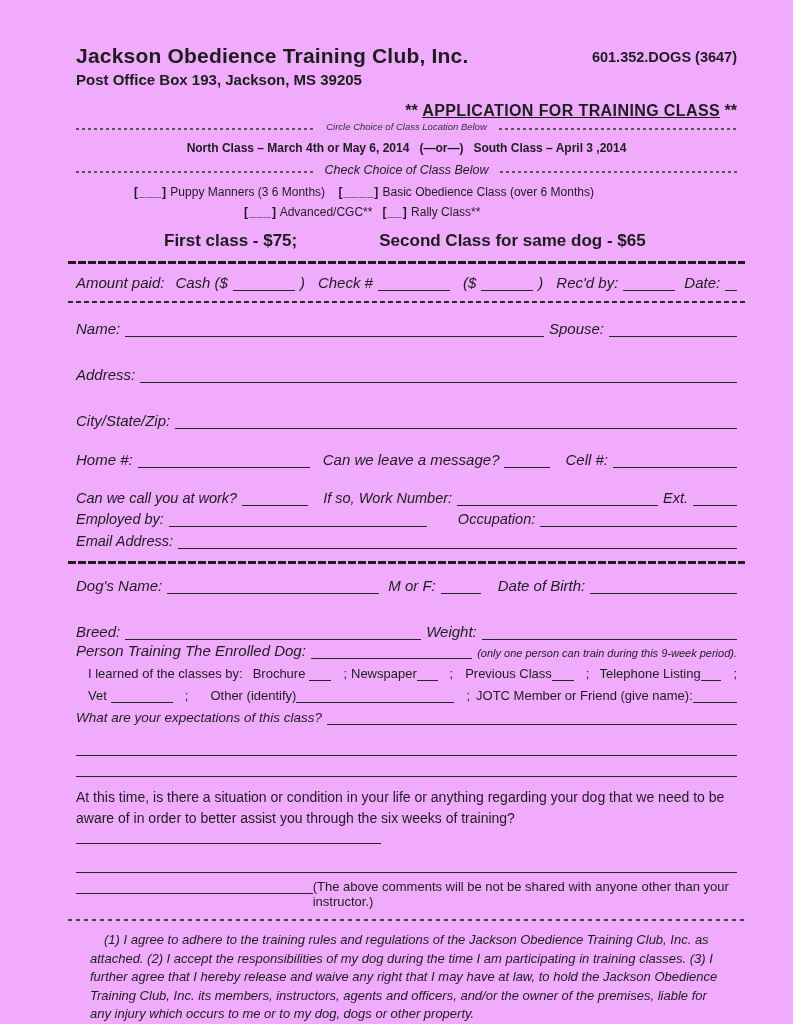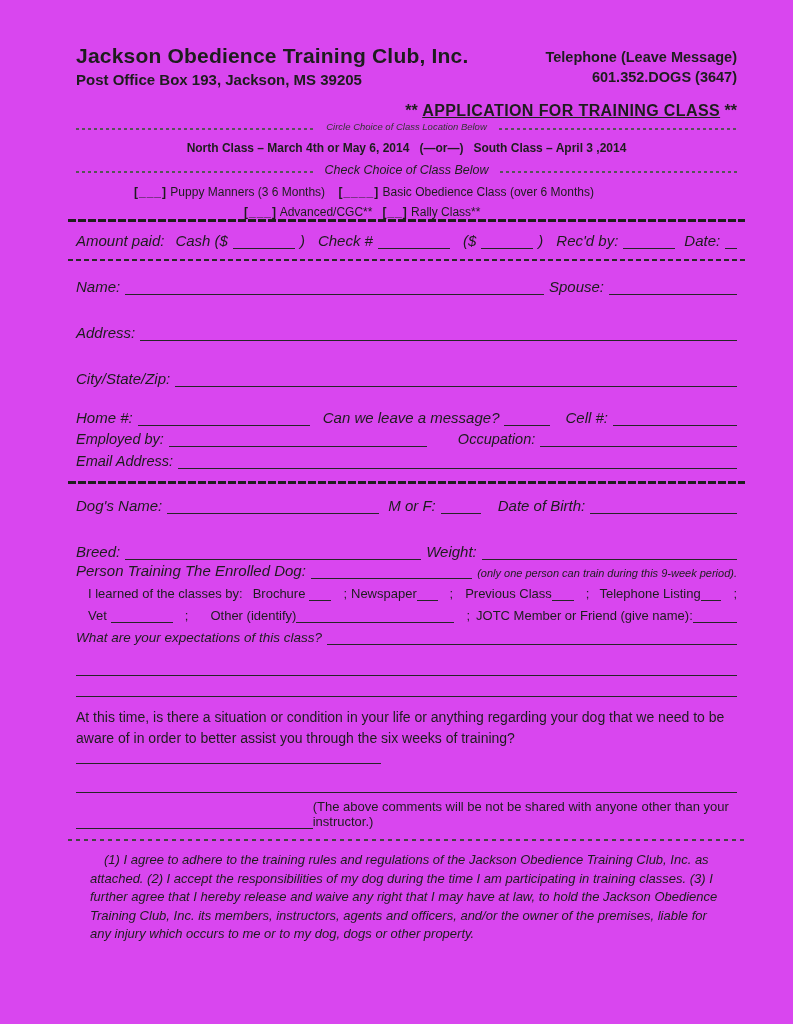--- a/index.html
+++ b/index.html
@@ -1,17 +1,17 @@
 <!DOCTYPE html>
 <html><head>
 <meta charset="utf-8">
 <style>
   html,body{margin:0;padding:0;background:#e8e8e8;}
   .page{
-    width:793px;height:1024px;background:#d946ef;color:#1d1d1d;
+    width:793px;height:1024px;background:#f0abfc;color:#1d1d1d;
     font-family:"Liberation Sans","DejaVu Sans",sans-serif;
     box-sizing:border-box;padding:44px 56px 18px 76px;
     position:relative;overflow:hidden;margin:0 auto;
   }
   .hdr{display:flex;justify-content:space-between;align-items:flex-start;margin-bottom:14px;}
   .org{font-size:21px;font-weight:bold;letter-spacing:.2px;line-height:1.15;}
   .addr{font-size:15px;font-weight:bold;margin-top:3px;}
   .phone{text-align:right;font-size:14.5px;font-weight:bold;line-height:1.35;padding-top:4px;}
   .titleRow{text-align:right;font-size:16px;font-weight:bold;margin-top:6px;}
   .titleRow .ut{text-decoration:underline;letter-spacing:.4px;}
@@ -35,36 +35,35 @@
   .small{font-size:11px;}
   .sm13{font-size:13px;}
   .payRow{margin-top:10px;margin-bottom:10px;font-size:15px;}
   .mt-name{margin-top:17px;}
   .gap35{margin-top:29px;}
   .gap25{margin-top:22px;}
   .fullline{border-bottom:1.7px solid #262626;height:16px;margin-top:2px;}
   .para{font-size:14px;line-height:1.5;margin-top:10px;}
   .para .inlinebl{display:inline-block;width:305px;border-bottom:1.7px solid #262626;height:13px;}
   .agree{font-size:13px;font-style:italic;line-height:1.42;margin:10px 6px 0 14px;text-indent:14px;}
-  .noteRight{display:flex;align-items:flex-end;margin-top:6px;}
+  .noteRight{display:flex;margin-top:6px;}
   .learnedRow{display:flex;align-items:flex-end;font-size:13px;margin-top:7px;flex-wrap:nowrap;}
   .learnedRow .lb{white-space:nowrap;margin-left:12px;}
 </style>
 </head>
 <body>
 
 <div class="page">
 
   <div class="hdr">
     <div>
       <div class="org">Jackson Obedience Training Club, Inc.</div>
       <div class="addr">Post Office Box 193, Jackson, MS 39205</div>
     </div>
     <div class="phone">
-      <div>Telephone (Leave Message)</div>
       <div>601.352.DOGS (3647)</div>
     </div>
   </div>
 
   <div class="titleRow">
     <span>**</span>
     <span class="ut">APPLICATION FOR TRAINING CLASS</span>
     <span>**</span>
   </div>
 
@@ -95,20 +94,24 @@
   </div>
 
   <div class="cbRow cbRow2">
     <span class="cbBox">[___]</span>
     <span>Advanced/CGC**</span>
     &nbsp;
     <span class="cbBox">[__]</span>
     <span>Rally Class**</span>
   </div>
 
+  <div class="fees">
+    <span>First class - $75;</span>
+    <span>Second Class for same dog - $65</span>
+  </div>
 
   <div class="dash-thick"></div>
 
   <div class="r payRow">
     <span class="lb">Amount paid:</span>
     <span class="lb" style="margin-left:6px;">Cash ($</span>
     <span class="bl" style="width:62px;"></span>
     <span class="lb">)</span>
     <span class="lb" style="margin-left:8px;">Check #</span>
     <span class="bl" style="width:72px;"></span>
@@ -142,20 +145,28 @@
 
   <div class="r gap25">
     <span class="lb">Home  #:</span>
     <span class="bl" style="width:172px;"></span>
     <span class="lb" style="margin-left:8px;">Can we leave a message?</span>
     <span class="bl" style="width:46px;"></span>
     <span class="lb" style="margin-left:10px;">Cell #:</span>
     <span class="bl grow"></span>
   </div>
 
+  <div class="r gap25" style="font-size:14.5px;">
+    <span class="lb">Can we call you at work?</span>
+    <span class="bl" style="width:66px;"></span>
+    <span class="lb" style="margin-left:10px;">If so, Work Number:</span>
+    <span class="bl grow"></span>
+    <span class="lb">Ext.</span>
+    <span class="bl" style="width:44px;"></span>
+  </div>
 
   <div class="r" style="font-size:14.5px;margin-top:5px;">
     <span class="lb">Employed by:</span>
     <span class="bl" style="width:258px;"></span>
     <span class="lb" style="margin-left:26px;">Occupation:</span>
     <span class="bl grow"></span>
   </div>
 
   <div class="r" style="font-size:14.5px;margin-top:6px;">
     <span class="lb">Email Address:</span>

